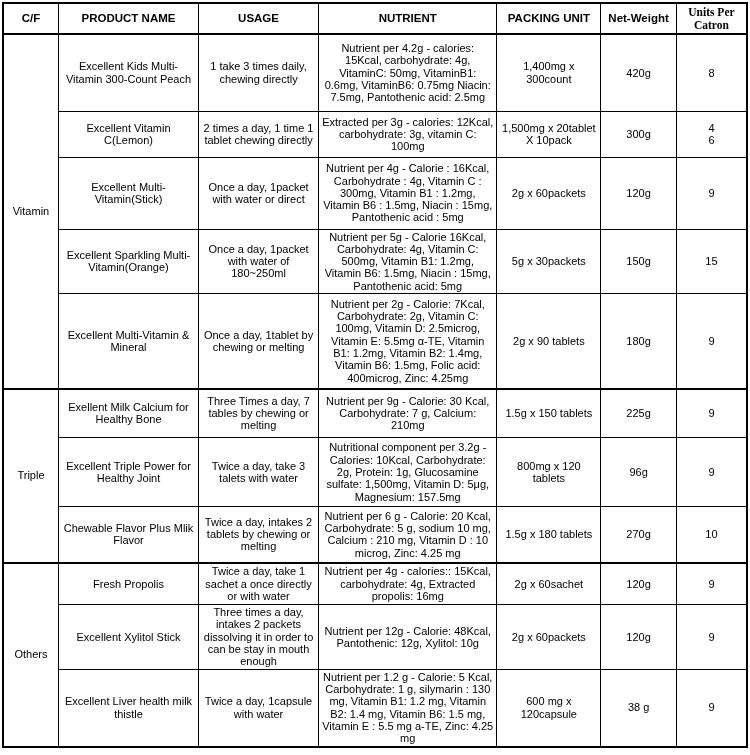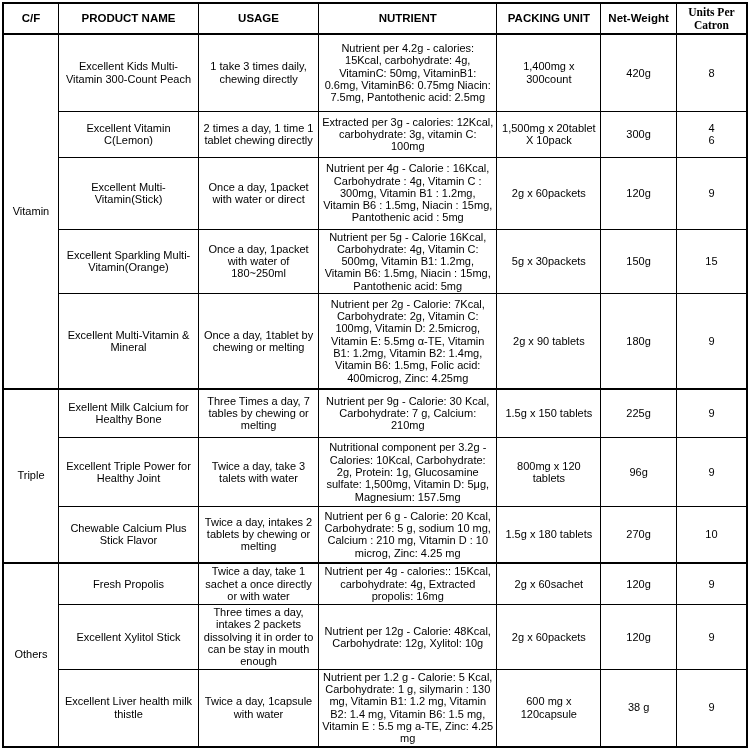--- a/index.html
+++ b/index.html
@@ -140,40 +140,40 @@
         </tr>
         <tr>
           <td class="product-cell">Excellent Triple Power for Healthy Joint</td>
           <td class="usage-cell">Twice a day, take 3 talets with water</td>
           <td class="nutrient-cell">Nutritional component per 3.2g - Calories: 10Kcal, Carbohydrate: 2g, Protein: 1g, Glucosamine sulfate: 1,500mg, Vitamin D: 5μg, Magnesium: 157.5mg</td>
           <td class="packing-cell">800mg x 120 tablets</td>
           <td class="net-weight-cell">96g</td>
           <td class="units-cell">9</td>
         </tr>
         <tr>
-          <td class="product-cell">Chewable Calcium Plus Stick Flavor</td>
+          <td class="product-cell">Chewable Flavor Plus Mlik Flavor</td>
           <td class="usage-cell">Twice a day, intakes 2 tablets by chewing or melting</td>
           <td class="nutrient-cell">Nutrient per 6 g - Calorie: 20 Kcal, Carbohydrate: 5 g, sodium 10 mg, Calcium : 210 mg, Vitamin D : 10 microg, Zinc: 4.25 mg</td>
           <td class="packing-cell">1.5g x 180 tablets</td>
           <td class="net-weight-cell">270g</td>
           <td class="units-cell">10</td>
         </tr>
         <tr class="group-start">
           <td rowspan="3">Others</td>
           <td class="product-cell">Fresh Propolis</td>
           <td class="usage-cell">Twice a day, take 1 sachet a once directly or with water</td>
           <td class="nutrient-cell">Nutrient per   4g - calories:: 15Kcal, carbohydrate: 4g, Extracted propolis: 16mg</td>
           <td class="packing-cell">2g x 60sachet</td>
           <td class="net-weight-cell">120g</td>
           <td class="units-cell">9</td>
         </tr>
         <tr>
           <td class="product-cell">Excellent Xylitol Stick</td>
           <td class="usage-cell">Three times a day, intakes 2 packets dissolving it in order to can be stay in mouth enough</td>
-          <td class="nutrient-cell">Nutrient per 12g - Calorie: 48Kcal, Carbohydrate: 12g, Xylitol: 10g</td>
+          <td class="nutrient-cell">Nutrient per 12g - Calorie: 48Kcal, Pantothenic: 12g, Xylitol: 10g</td>
           <td class="packing-cell">2g x 60packets</td>
           <td class="net-weight-cell">120g</td>
           <td class="units-cell">9</td>
         </tr>
         <tr>
           <td class="product-cell">Excellent Liver health milk thistle</td>
           <td class="usage-cell">Twice a day, 1capsule with water</td>
           <td class="nutrient-cell">Nutrient per 1.2 g - Calorie: 5 Kcal, Carbohydrate: 1 g, silymarin : 130 mg, Vitamin B1: 1.2 mg, Vitamin B2: 1.4 mg, Vitamin B6: 1.5 mg, Vitamin E : 5.5 mg a-TE, Zinc: 4.25 mg</td>
           <td class="packing-cell">600 mg x 120capsule</td>
           <td class="net-weight-cell">38 g</td>

